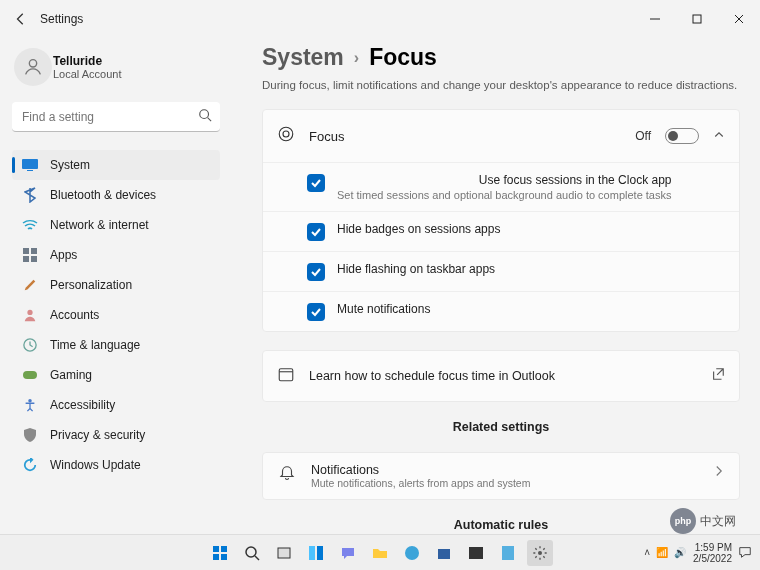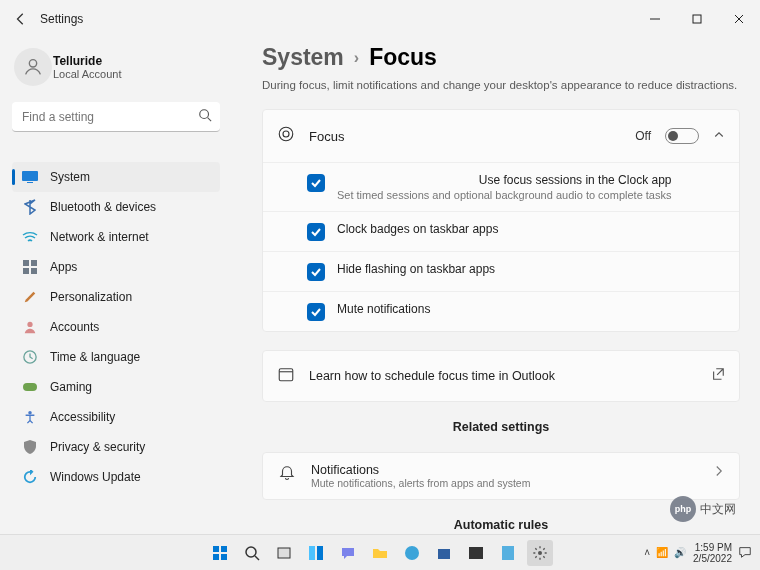--- a/index.html
+++ b/index.html
@@ -10,21 +10,21 @@
 .titlebar .title { margin-left: 10px; font-size: 12px; color: #222; }
 .titlebar .spacer { flex: 1; }
 .titlebar .wbtn { width: 42px; height: 30px; display: flex; align-items: center; justify-content: center; color: #222; }
 
 .app { display: flex; height: calc(100% - 38px - 36px); }
 .sidebar { width: 232px; padding: 8px 12px 8px 12px; }
 .user { display: flex; align-items: center; gap: 1px; padding: 2px 2px 12px 2px; }
 .avatar { width: 38px; height: 38px; border-radius: 19px; background: #e6e6e6; display: flex; align-items: center; justify-content: center; color: #555; }
 .user .name { font-size: 12px; font-weight: 600; color: #111; }
 .user .sub { font-size: 11px; color: #555; }
-.search { position: relative; margin: 4px 0 30px 0; }
+.search { position: relative; margin: 4px 0 18px 0; }
 .search input { width: 100%; height: 30px; border: none; border-bottom: 1px solid #bbb; border-radius: 4px; background: #fff; padding: 0 30px 0 10px; font-size: 12px; color: #555; }
 .search .sicon { position: absolute; right: 8px; top: 6px; color: #555; }
 
 .nav { list-style: none; }
 .nav li { display: flex; align-items: center; gap: 12px; height: 30px; padding: 0 10px; border-radius: 4px; font-size: 12px; color: #222; cursor: default; position: relative; }
 .nav li.active { background: #ececec; }
 .nav li.active::before { content: ""; position: absolute; left: 0; top: 7px; bottom: 7px; width: 3px; background: #0067c0; border-radius: 2px; }
 .nav .nicon { width: 16px; height: 16px; display: flex; align-items: center; justify-content: center; }
 
 .main { flex: 1; padding: 6px 20px 0 30px; overflow-y: auto; }
@@ -57,21 +57,21 @@
 .settingcard .icon { width: 20px; display: flex; justify-content: center; color: #444; }
 .settingcard .txt .t { font-size: 12.5px; color: #222; }
 .settingcard .txt .s { font-size: 10.5px; color: #777; }
 
 .taskbar { position: absolute; left: 0; right: 0; bottom: 0; height: 36px; background: #efefef; border-top: 1px solid #ddd; display: flex; align-items: center; justify-content: center; gap: 6px; }
 .tbtn { width: 26px; height: 26px; border-radius: 3px; display: flex; align-items: center; justify-content: center; font-size: 14px; }
 .tbtn.active { background: #d8d8d8; }
 .tray { position: absolute; right: 8px; display: flex; align-items: center; gap: 6px; font-size: 10px; color: #333; }
 .tray .clock { text-align: right; line-height: 1.1; }
 
-.watermark { position: absolute; right: 24px; bottom: 48px; display: flex; align-items: center; gap: 4px; opacity: 0.85; z-index: 10; }
+.watermark { position: absolute; right: 24px; bottom: 36px; display: flex; align-items: center; gap: 4px; opacity: 0.85; z-index: 10; }
 .watermark .logo { width: 26px; height: 26px; border-radius: 13px; background: #6b7280; display: flex; align-items: center; justify-content: center; color: #fff; font-size: 9px; font-weight: 700; }
 .watermark .txt { font-size: 12px; color: #333; }
 </style>
 </head>
 <body>
 
 <div class="titlebar">
   <div class="back">
     <svg width="14" height="14" viewBox="0 0 16 16">
         <path d="M10 2 L4 8 L10 14" stroke="currentColor" stroke-width="1.5" fill="none"></path>
@@ -251,21 +251,21 @@
               <div class="s">Set timed sessions and optional background audio to complete tasks</div>
             </div>
           </div>
           <div class="optrow">
             <span class="cbx">
               <svg width="12" height="12" viewBox="0 0 12 12">
                 <path d="M2 6l3 3 5-6" stroke-width="2" fill="none"></path>
               </svg>
             </span>
             <div class="opttxt">
-              <div class="t">Clock badges on taskbar apps</div>
+              <div class="t">Hide badges on sessions apps</div>
             </div>
           </div>
           <div class="optrow">
             <span class="cbx">
               <svg width="12" height="12" viewBox="0 0 12 12">
                 <path d="M2 6l3 3 5-6" stroke-width="2" fill="none"></path>
               </svg>
             </span>
             <div class="opttxt">
               <div class="t">Hide flashing on taskbar apps</div>

